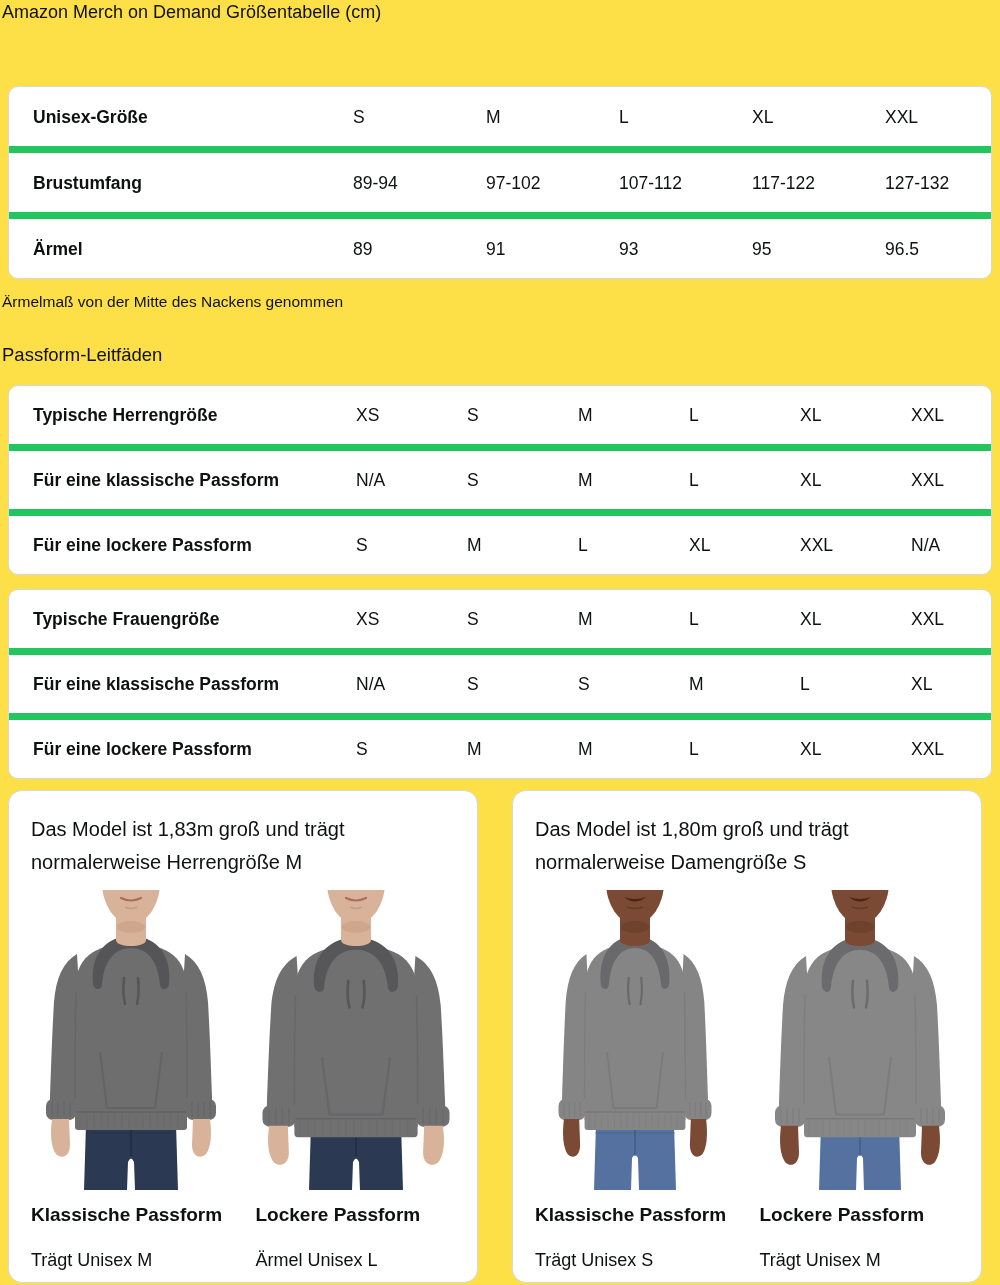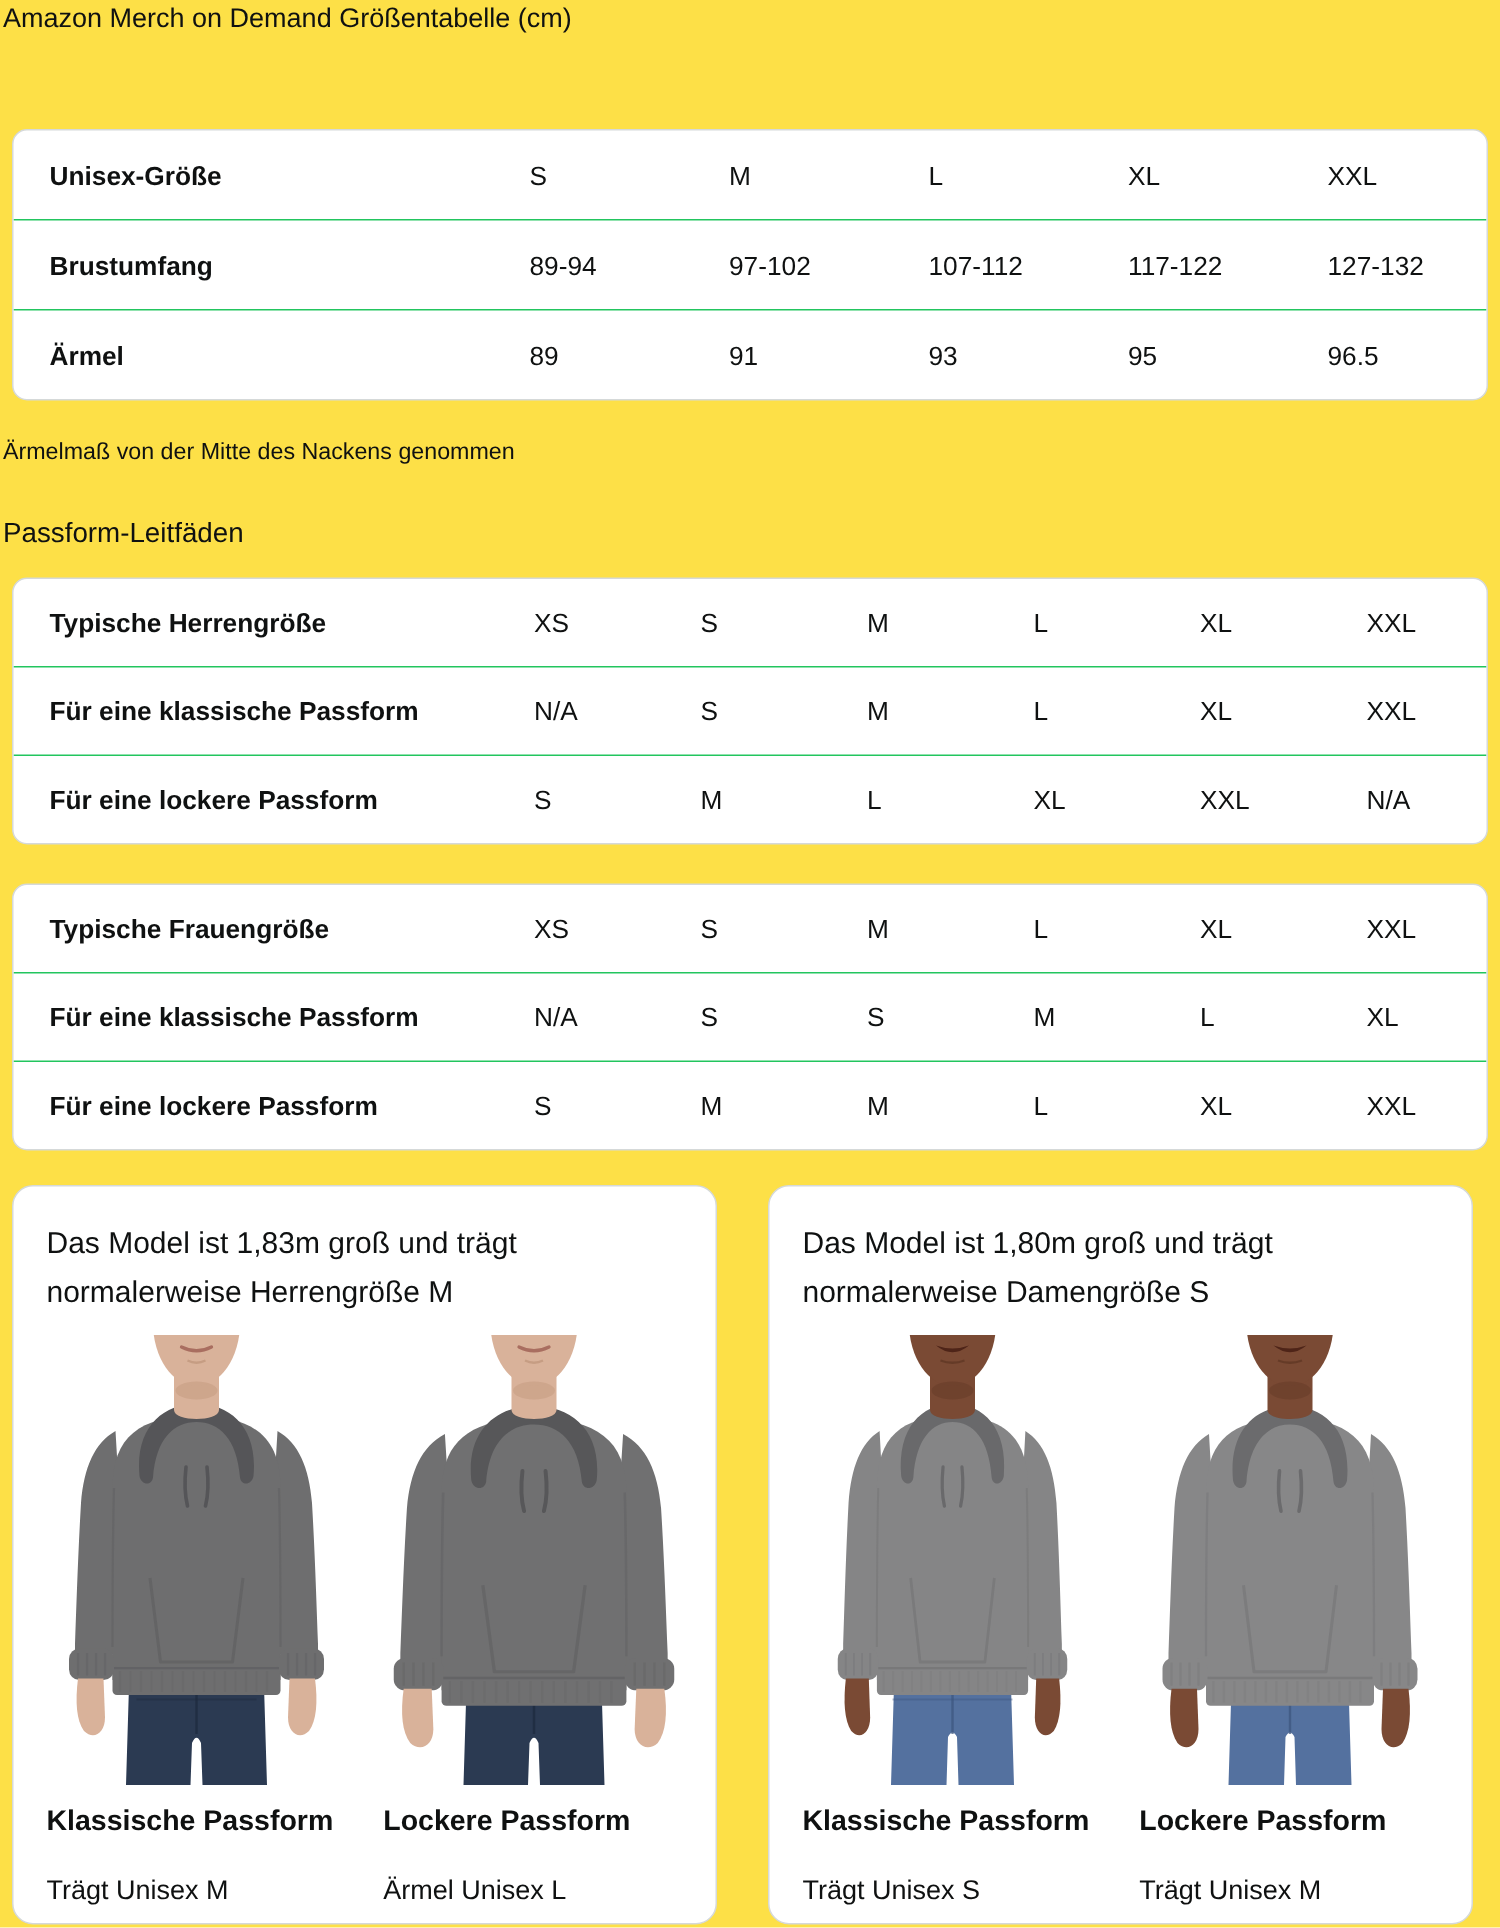--- a/index.html
+++ b/index.html
@@ -14,21 +14,21 @@
     position:absolute;left:2px;top:0px;margin:0;
     font-size:18px;font-weight:400;line-height:24px;color:#0f1111;
   }
 
   
   .tbl{
     position:absolute;left:8px;width:984px;box-sizing:border-box;
     border:1px solid #d5d9d9;border-radius:10px;background:#fff;overflow:hidden;
   }
   .trow{display:grid;align-items:center;}
-  .trow + .trow{border-top:1px solid #22c55e;}
+  .trow + .trow{border-top:7px solid #22c55e;}
   .t5 .trow{grid-template-columns:344px repeat(4,133px) 1fr;height:59px;}
   .t6 .trow{grid-template-columns:347px repeat(5,111px) 1fr;height:58px;}
   .cell{font-size:17.5px;line-height:22px;white-space:nowrap;}
   .tlabel{font-weight:700;padding-left:24px;}
   .tbl-size{top:38px;margin-top:48px;}
   .tbl-men{top:385px;}
   .tbl-women{top:589px;}
 
   .footnote{
     position:absolute;left:2px;top:293px;font-size:15.5px;color:#0f1111;

